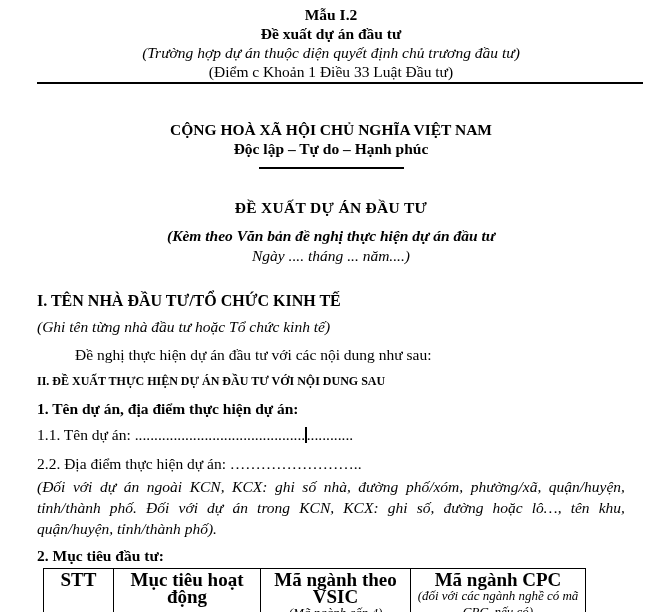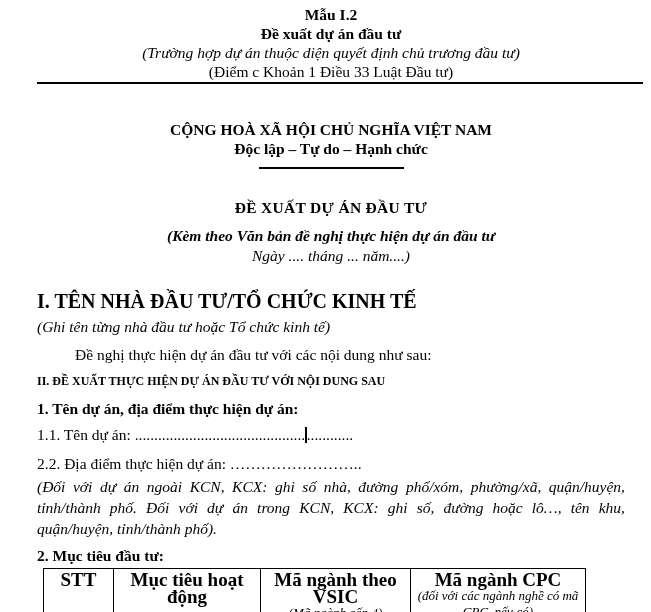--- a/index.html
+++ b/index.html
@@ -27,21 +27,21 @@
   .rule-short {
     width: 145px;
     border-top: 2px solid #000;
     margin: 9px auto 0 auto;
     height: 0;
   }
   .doc-title { margin-top: 29px; line-height: 20px; letter-spacing: 0.3px; }
   .attach1 { margin-top: 8px; line-height: 20px; font-weight: bold; }
   .attach2 { line-height: 20px; }
 
-  .sec1-head { margin-top: 25px; line-height: 20px; font-size: 20px; }
+  .sec1-head { margin-top: 25px; line-height: 20px; font-size: 16px; }
   .sec1-note { margin-top: 6px; line-height: 20px; }
   .sec1-intro { margin-top: 8px; line-height: 20px; text-indent: 38px; }
   .sec2-head { margin-top: 6px; line-height: 20px; font-size: 12px; }
   .item1-head { margin-top: 8px; line-height: 20px; }
   .field11 { margin-top: 6px; line-height: 20px; white-space: nowrap; }
   .field12 { margin-top: 9px; line-height: 20px; white-space: nowrap; }
   .caret {
     display: inline-block;
     width: 1.5px;
     height: 16px;
@@ -76,21 +76,21 @@
 <div class="page">
 
   <div class="hdr-line center bold">Mẫu I.2</div>
   <div class="hdr-line center bold">Đề xuất dự án đầu tư</div>
   <div class="hdr-line center italic">(Trường hợp dự án thuộc diện quyết định chủ trương đầu tư)</div>
   <div class="hdr-line center">(Điểm c Khoản 1 Điều 33 Luật Đầu tư)</div>
   <div class="rule-full"></div>
 
   <div class="national">
     <div class="hdr-line center bold">CỘNG HOÀ XÃ HỘI CHỦ NGHĨA VIỆT NAM</div>
-    <div class="hdr-line center bold">Độc lập – Tự do – Hạnh chức</div>
+    <div class="hdr-line center bold">Độc lập – Tự do – Hạnh phúc</div>
     <div class="rule-short"></div>
   </div>
 
   <div class="doc-title center bold">ĐỀ XUẤT DỰ ÁN ĐẦU TƯ</div>
   <div class="attach1 center italic">(Kèm theo Văn bản đề nghị thực hiện dự án đầu tư</div>
   <div class="attach2 center italic">Ngày .... tháng ... năm....)</div>
 
   <div class="sec1-head bold">I. TÊN NHÀ ĐẦU TƯ/TỔ CHỨC KINH TẾ</div>
   <div class="sec1-note italic">(Ghi tên từng nhà đầu tư hoặc Tổ chức kinh tế)</div>
   <div class="sec1-intro">Đề nghị thực hiện dự án đầu tư với các nội dung như sau:</div>

